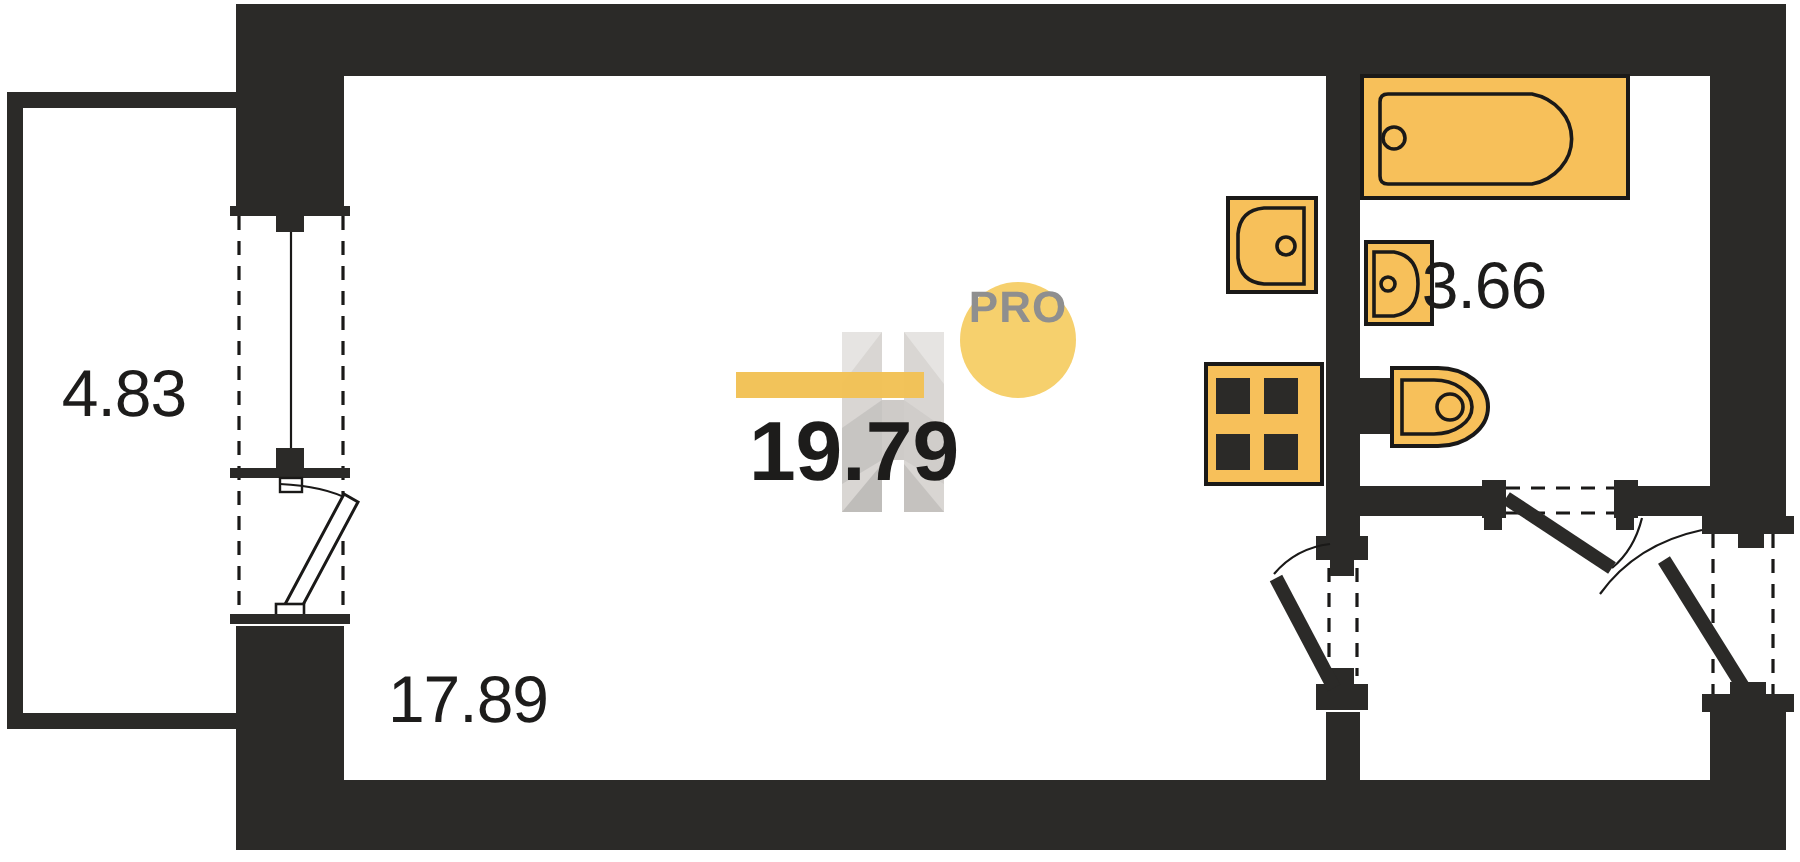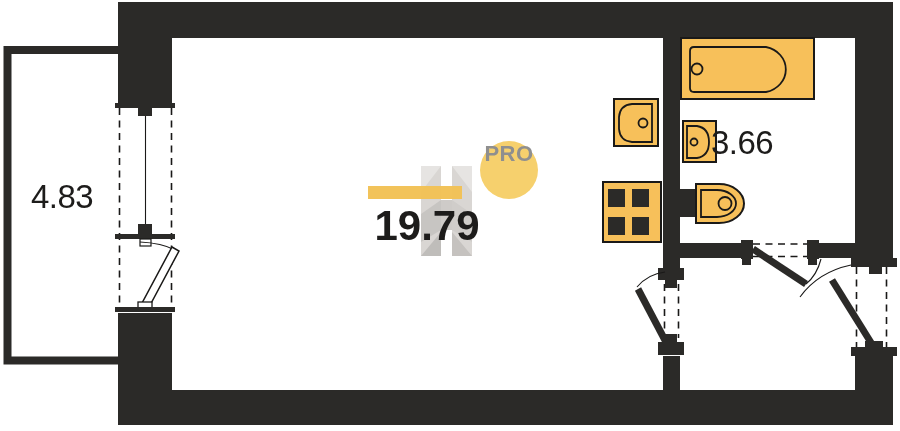--- a/index.html
+++ b/index.html
@@ -150,16 +150,17 @@
       <polygon points="452,232 472,256 452,256" fill="#bfbcb9"></polygon>
     </g>
   </svg>
 
   <div class="wm-bar"></div>
   <div class="wm-badge">
     <span>PRO</span>
   </div>
 
   <div class="area-label" style="left:62px;top:197px;">4.83</div>
+  <div class="area-label" style="left:234px;top:350px;">17.89</div>
   <div class="area-label" style="left:742px;top:143px;">3.66</div>
   <div class="area-label total-label" style="left:427px;top:227px;">19.79</div>
 
 </div>
 
 </body></html>

